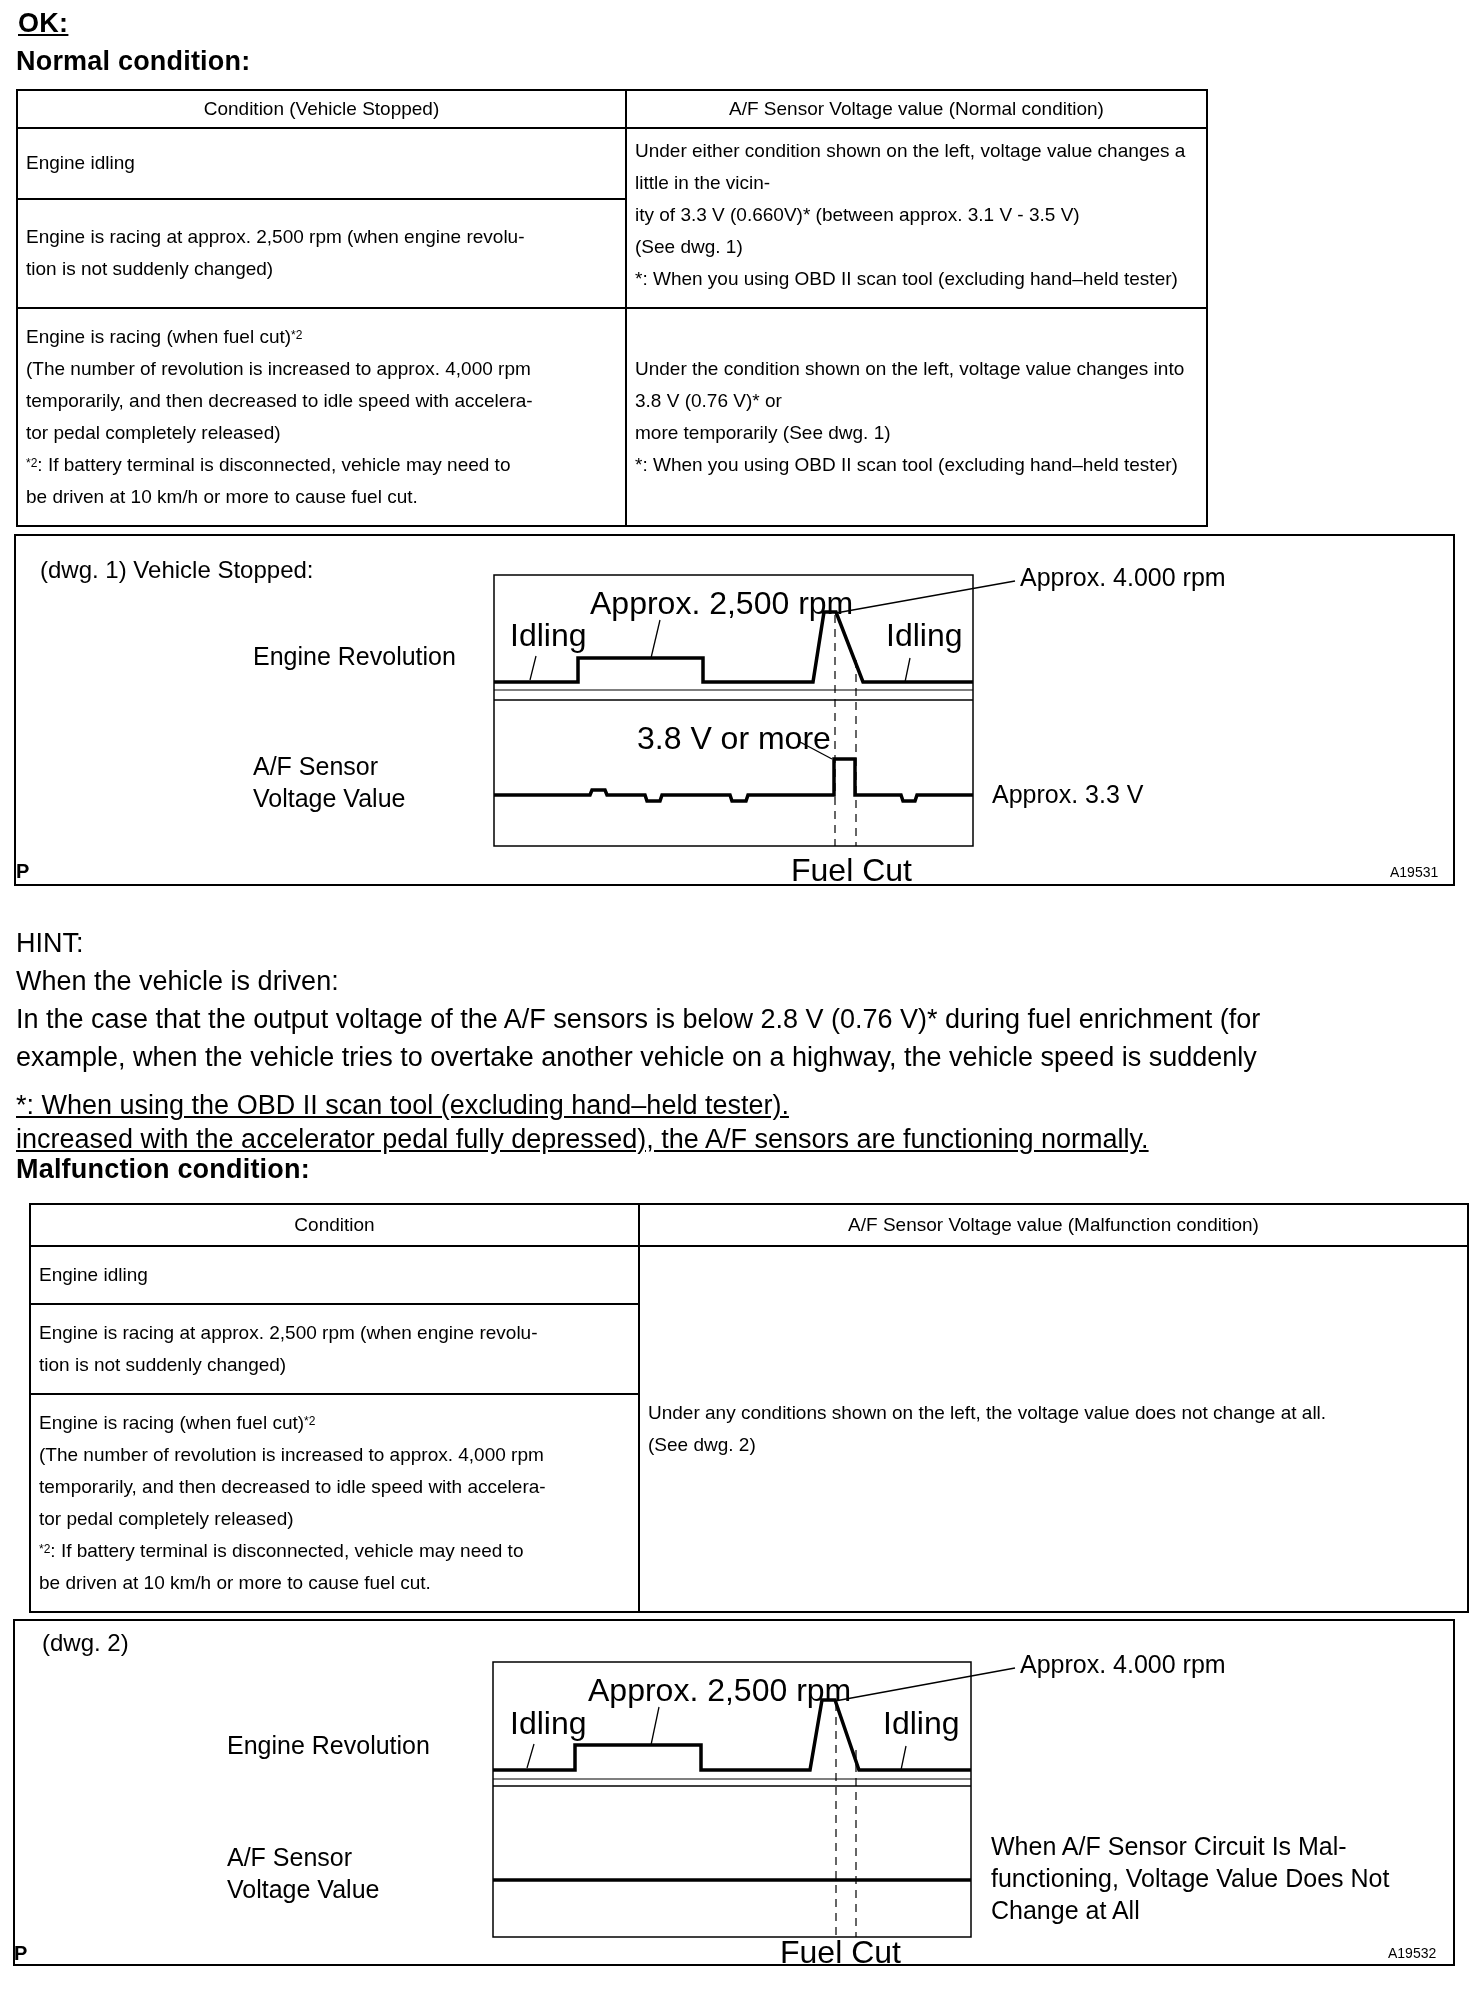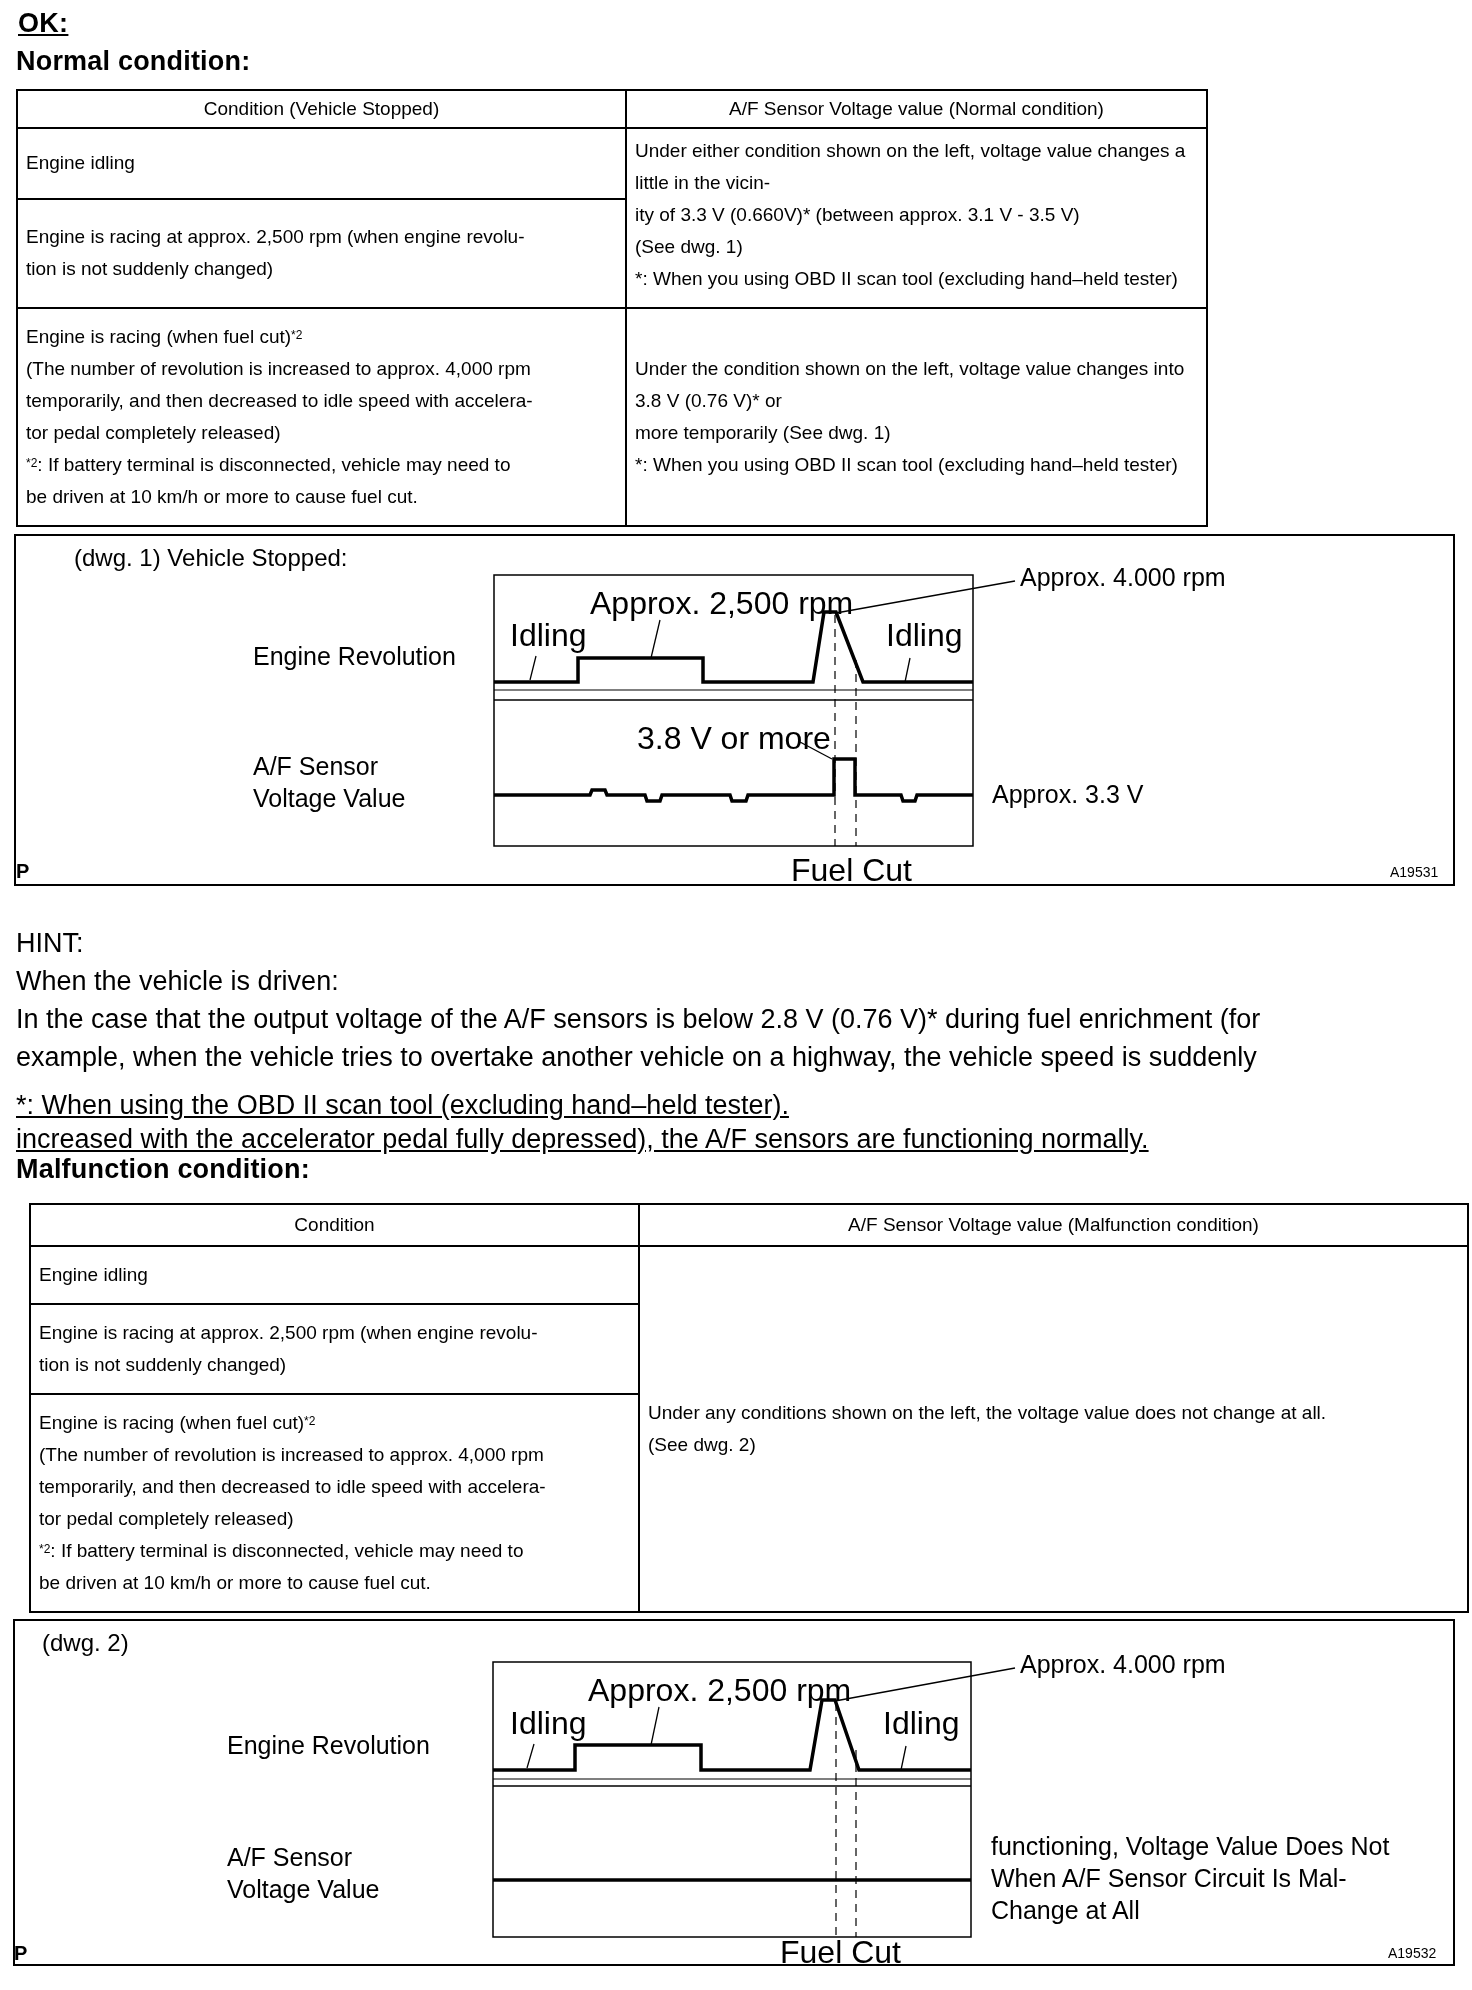--- a/index.html
+++ b/index.html
@@ -66,21 +66,21 @@
     <td class="cell-mid">
       <span class="line">Under the condition shown on the left, voltage value changes into 3.8 V (0.76 V)* or</span>
       <span class="line">more temporarily (See dwg. 1)</span>
       <span class="line">*: When you using OBD II scan tool (excluding hand–held tester)</span>
     </td>
   </tr>
 </tbody>
   </table>
 
 <div class="box" style="left:14px;top:534px;width:1441px;height:352px;">
-  <div class="abs dtitle" style="left:24px;top:8px;margin-left:34px;">(dwg. 1) Vehicle Stopped:</div>
+  <div class="abs dtitle" style="left:24px;top:20px;">(dwg. 1) Vehicle Stopped:</div>
 </div>
 <div class="lbl" style="left:253px;top:642px;">Engine Revolution</div>
 <div class="lbl" style="left:253px;top:752px;">A/F Sensor</div>
 <div class="lbl" style="left:253px;top:784px;">Voltage Value</div>
 <div class="lbl-sm" style="left:510px;top:617px;">Idling</div>
 <div class="lbl-sm" style="left:886px;top:617px;">Idling</div>
 <div class="lbl-sm" style="left:590px;top:585px;">Approx. 2,500 rpm</div>
 <div class="lbl" style="left:1020px;top:563px;">Approx. 4.000 rpm</div>
 <div class="lbl-sm" style="left:637px;top:720px;">3.8 V or more</div>
 <div class="lbl" style="left:992px;top:780px;">Approx. 3.3 V</div>
@@ -156,22 +156,22 @@
   <div class="abs dtitle" style="left:27px;top:8px;">(dwg. 2)</div>
 </div>
 <div class="lbl" style="left:227px;top:1731px;">Engine Revolution</div>
 <div class="lbl" style="left:227px;top:1843px;">A/F Sensor</div>
 <div class="lbl" style="left:227px;top:1875px;">Voltage Value</div>
 <div class="lbl-sm" style="left:510px;top:1705px;">Idling</div>
 <div class="lbl-sm" style="left:883px;top:1705px;">Idling</div>
 <div class="lbl-sm" style="left:588px;top:1672px;">Approx. 2,500 rpm</div>
 <div class="lbl" style="left:1020px;top:1650px;">Approx. 4.000 rpm</div>
 <div class="lbl" style="left:991px;top:1830px;line-height:32px;font-size:25px;">
+  <span class="line">When A/F Sensor Circuit Is Mal-</span>
   <span class="line">functioning, Voltage Value Does Not</span>
-  <span class="line">When A/F Sensor Circuit Is Mal-</span>
   <span class="line">Change at All</span>
 </div>
 <div class="lbl-sm" style="left:780px;top:1934px;">Fuel Cut</div>
 <div class="plabel" style="left:14px;top:1942px;">P</div>
 <div class="code" style="left:1388px;top:1945px;">A19532</div>
 
 <svg style="left:0;top:0;" width="1472" height="1990">
   <rect x="493" y="1662" width="478" height="275" fill="none" stroke="#000" stroke-width="1.5"></rect>
   <line x1="493" y1="1779" x2="971" y2="1779" stroke="#000" stroke-width="1.2"></line>
   <line x1="493" y1="1786" x2="971" y2="1786" stroke="#000" stroke-width="1.5"></line>

